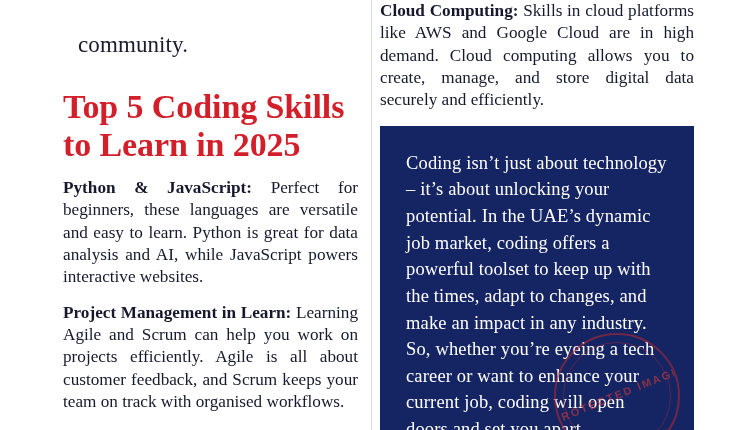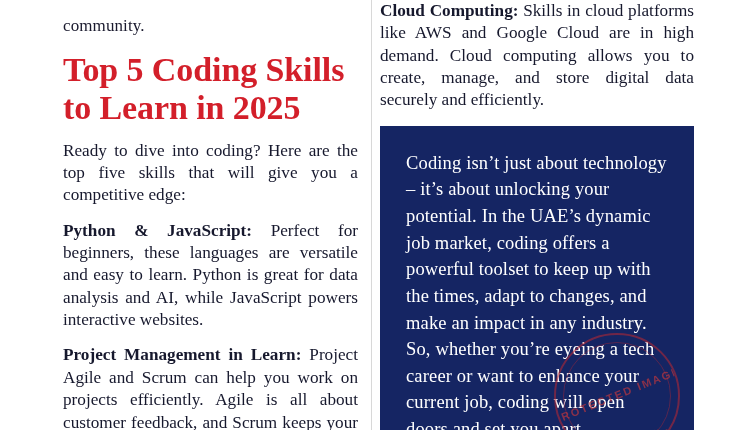--- a/index.html
+++ b/index.html
@@ -35,23 +35,23 @@
   .divider {
     position: absolute;
     left: 371px;
     top: 0;
     bottom: 0;
     width: 1px;
     background: #d8d8d8;
   }
   .cut-top {
     color: #1a1a2e;
-    font-size: 17px;
+    font-size: 23px;
     line-height: 1.22;
-    margin: 0;
+    margin: 15px;
     padding-top: 16px;
     letter-spacing: .1px;
   }
   .headline {
     color: #d31f2a;
     font-family: "Liberation Serif", serif;
     font-weight: bold;
     font-size: 34px;
     line-height: 1.13;
     margin: 14px 0 12px 0;
@@ -138,25 +138,24 @@
 
 <div class="page">
 
   <div class="col col-left">
     <div class="clip-top">
       <p class="cut-top">community.</p>
     </div>
 
     <h1 class="headline">Top 5 Coding Skills to Learn in 2025</h1>
 
-    <p class="body">Ready to dive into coding? Here are the top five skills that will give you a competitive edge:</p>
 
     <p class="body"><span class="lead">Python &amp; JavaScript:</span><span> Perfect for beginners, these languages are versatile and easy to learn. Python is great for data analysis and AI, while JavaScript powers interactive websites.</span></p>
 
-    <p class="body"><span class="lead">Project Management in Learn:</span><span> Project Agile and Scrum can help you work on projects efficiently. Agile is all about customer feedback, and Scrum keeps your team on track with organised workflows.</span></p>
+    <p class="body"><span class="lead">Project Management in Learn:</span><span> Learning Agile and Scrum can help you work on projects efficiently. Agile is all about customer feedback, and Scrum keeps your team on track with organised workflows.</span></p>
   </div>
 
   <div class="divider"></div>
 
   <div class="col col-right">
     <p class="r-para"><span class="lead">Cloud Computing:</span><span> Skills in cloud platforms like AWS and Google Cloud are in high demand. Cloud computing allows you to create, manage, and store digital data securely and efficiently.</span></p>
 
     <div class="callout">
       <p>Coding isn’t just about technology – it’s about unlocking your potential. In the UAE’s dynamic job market, coding offers a powerful toolset to keep up with the times, adapt to changes, and make an impact in any industry. So, whether you’re eyeing a tech career or want to enhance your current job, coding will open doors and set you apart.</p>
 

